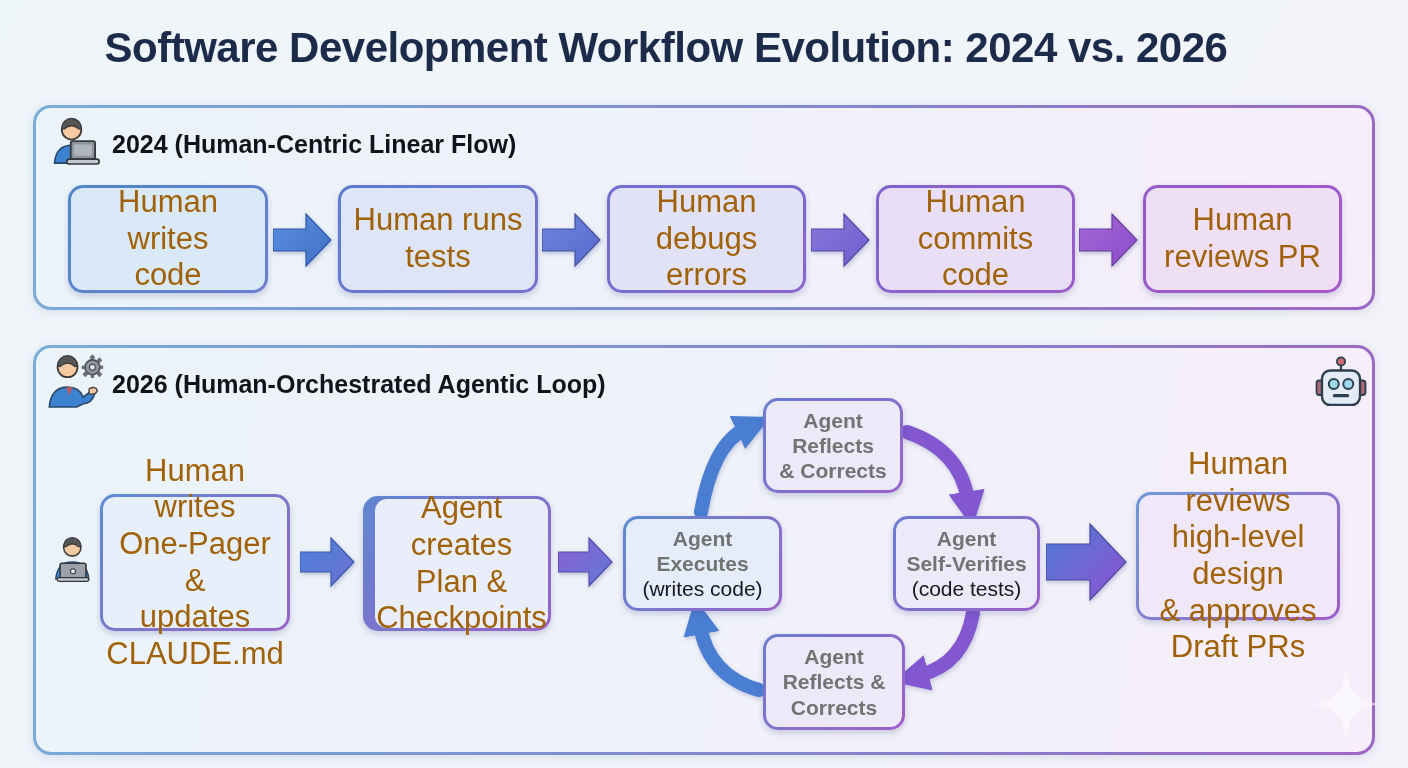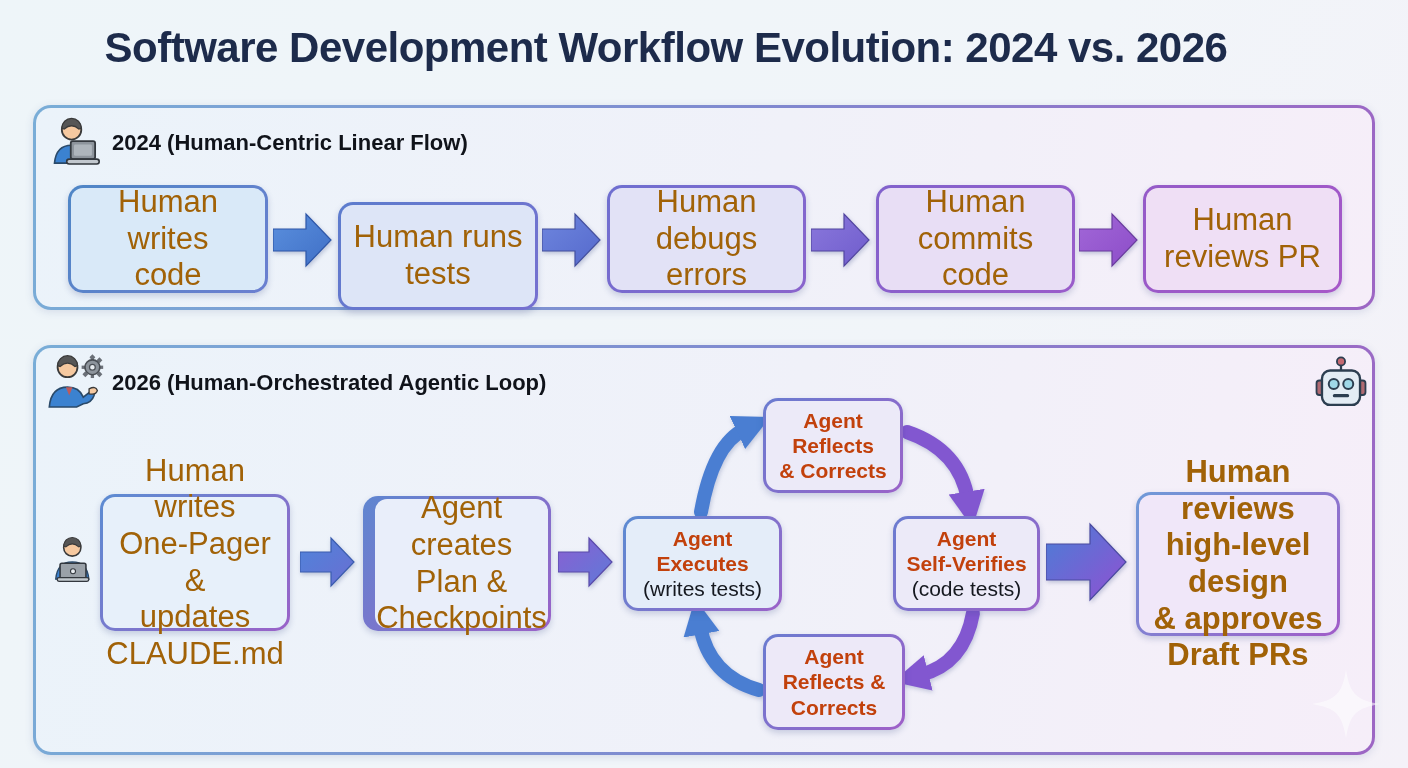--- a/index.html
+++ b/index.html
@@ -19,36 +19,36 @@
     border-radius:18px;padding:3px;box-sizing:border-box;
     background:linear-gradient(100deg,#79add7 0%,#8087cf 55%,#9d66c4 100%);
     box-shadow:0 2px 8px rgba(60,80,140,0.15);
     z-index:0;
   }
   .panel-body{
     width:100%;height:100%;border-radius:15px;
     background:linear-gradient(100deg,#ebf3fa 0%,#f0f1f9 55%,#f6eef9 100%);
   }
   .panel-heading{
-    font-size:22px;font-weight:700;color:#10131a;z-index:3;
+    font-size:25px;font-weight:700;color:#10131a;z-index:3;
   }
   
   .gbox{
     border-radius:15px;padding:3px;box-sizing:border-box;z-index:2;
     box-shadow:0 3px 6px rgba(50,70,130,0.22);
   }
   .gbox-inner{
     width:100%;height:100%;border-radius:12px;box-sizing:border-box;
     display:flex;flex-direction:column;align-items:center;justify-content:center;
     text-align:center;padding:4px 8px;
   }
   .step-text{
     white-space:pre-line;font-size:31px;color:#a16207;line-height:1.18;
   }
-  .loop-title{white-space:pre-line;font-size:21px;font-weight:700;color:#c2410c;line-height:1.2;text-align:center;}
+  .loop-title{white-space:pre-line;font-size:21px;font-weight:700;color:#737373;line-height:1.2;text-align:center;}
   .loop-sub{white-space:pre-line;font-size:21px;color:#15181f;line-height:1.2;}
   .arrow-svg{z-index:2;filter:drop-shadow(1px 2px 2px rgba(50,70,130,0.28));}
   .icon-svg{z-index:3;}
   svg{display:block;}
 </style>
 </head>
 <body>
 
 <div class="abs page-title">Software Development Workflow Evolution: 2024 vs. 2026</div>
 
@@ -65,21 +65,21 @@
   <rect x="23" y="55" width="40" height="6" rx="3" fill="#c2c8ce" stroke="#33383e" stroke-width="2"></rect>
 </svg>
 <div class="abs panel-heading" style="left:112px;top:130px;">2024 (Human-Centric Linear Flow)</div>
 
 <div class="abs gbox" style="left:68px;top:185px;width:200px;height:108px;background:linear-gradient(135deg,#4f86c6,#6b7fd0);">
   <div class="gbox-inner" style="background:#d9e9f8;">
     <div class="step-text">Human writes
 code</div>
   </div>
 </div>
-<div class="abs gbox" style="left:338px;top:185px;width:200px;height:108px;background:linear-gradient(135deg,#5c7ccd,#7670d0);margin-top:17px;">
+<div class="abs gbox" style="left:338px;top:185px;width:200px;height:108px;background:linear-gradient(135deg,#5c7ccd,#7670d0);">
   <div class="gbox-inner" style="background:#dde5f7;">
     <div class="step-text">Human runs
 tests</div>
   </div>
 </div>
 <div class="abs gbox" style="left:607px;top:185px;width:199px;height:108px;background:linear-gradient(135deg,#6e6fd0,#8a64cc);">
   <div class="gbox-inner" style="background:#e2e2f6;">
     <div class="step-text">Human debugs
 errors</div>
   </div>
@@ -230,21 +230,21 @@
         <stop offset="1" stop-color="#5f7ad8"></stop>
       </linearGradient>
     </defs>
   <polygon points="0,16 31,16 31,2 54,26 31,50 31,36 0,36" fill="url(#a6)" stroke="#5a4aaa" stroke-width="1.2"></polygon>
 </svg>
 
 <div class="abs gbox" style="left:623px;top:516px;width:159px;height:95px;background:linear-gradient(135deg,#5b8bd2,#9a62c8);">
   <div class="gbox-inner" style="background:#e4edf9;">
     <div class="loop-title">Agent
 Executes</div>
-    <div class="loop-sub">(writes tests)</div>
+    <div class="loop-sub">(writes code)</div>
   </div>
 </div>
 
 <div class="abs gbox" style="left:763px;top:398px;width:140px;height:95px;background:linear-gradient(135deg,#6a7cd0,#9a62c8);">
   <div class="gbox-inner" style="background:#eceaf8;">
     <div class="loop-title">Agent
 Reflects
 &amp; Corrects</div>
   </div>
 </div>
@@ -268,21 +268,21 @@
 <svg class="abs arrow-svg" style="left:1046px;top:518px;" width="82" height="88" viewBox="0 0 82 88">
   <defs>
       <linearGradient id="a7" x1="0" y1="0" x2="1" y2="1">
     <stop offset="0" stop-color="#4a7ed6"></stop>
         <stop offset="1" stop-color="#9150d2"></stop>
       </linearGradient>
     </defs>
   <polygon points="0,26 44,26 44,6 80,44 44,82 44,62 0,62" fill="url(#a7)" stroke="#4a4aa0" stroke-width="1.2"></polygon>
 </svg>
 
-<div class="abs gbox" style="left:1136px;top:492px;width:204px;height:144px;background:linear-gradient(135deg,#6e9ad8,#a05cc8);font-weight:bold;">
+<div class="abs gbox" style="left:1136px;top:492px;width:204px;height:128px;background:linear-gradient(135deg,#6e9ad8,#a05cc8);">
   <div class="gbox-inner" style="background:#f0e7f9;">
     <div class="step-text">Human reviews
 high-level design
 &amp; approves
 Draft PRs</div>
   </div>
 </div>
 
 <svg class="abs" style="left:1310px;top:668px;z-index:2;opacity:0.55;" width="72" height="72" viewBox="-36 -36 72 72">
   <path d="M0,-34 C4,-10 10,-4 34,0 C10,4 4,10 0,34 C-4,10 -10,4 -34,0 C-10,-4 -4,-10 0,-34" fill="#ffffff"></path>

